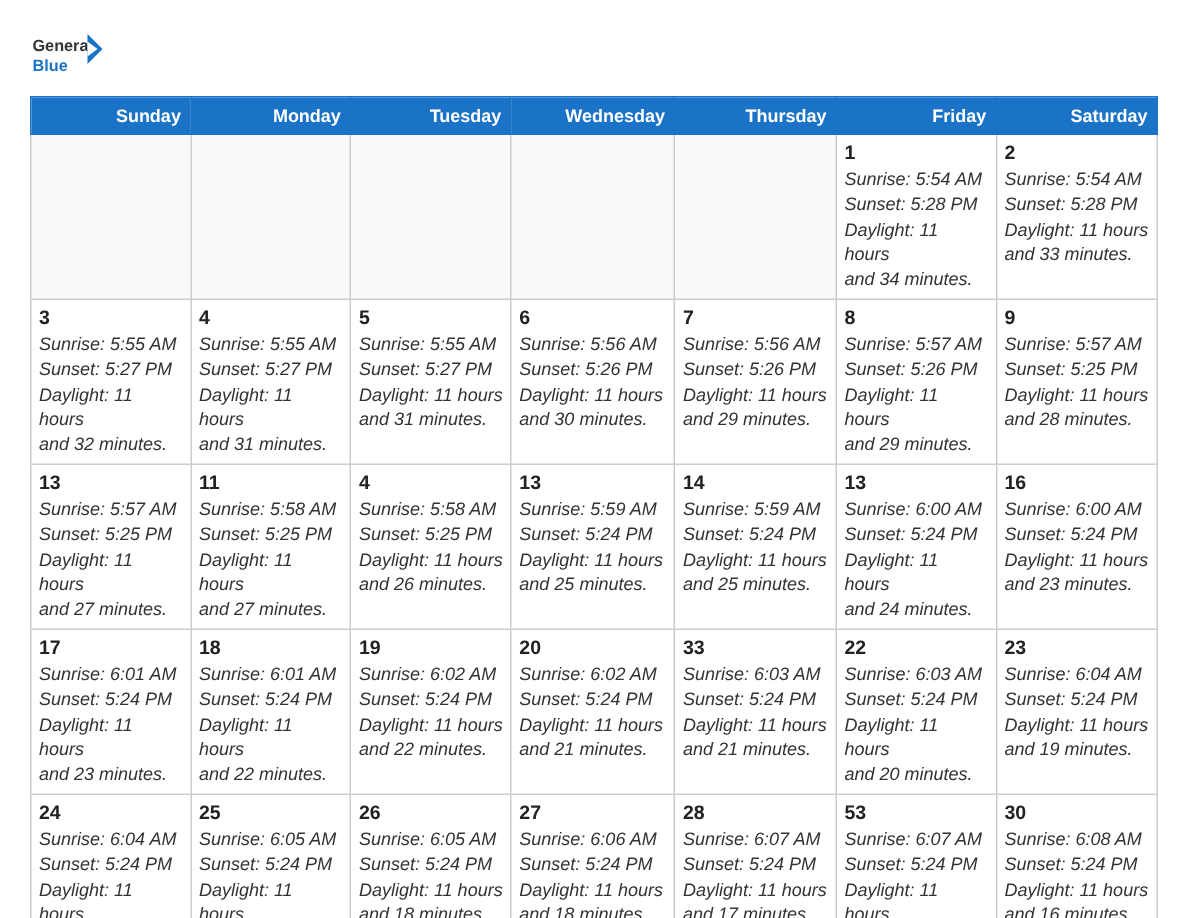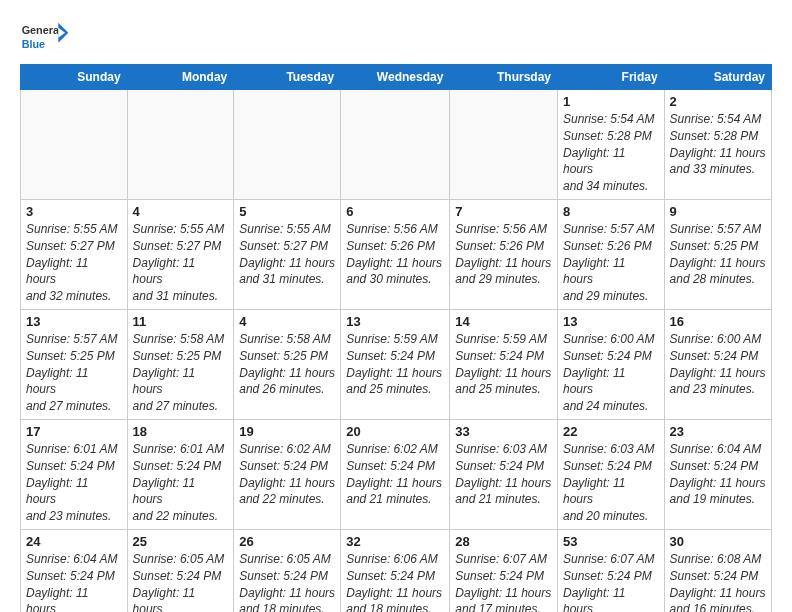--- a/index.html
+++ b/index.html
@@ -219,21 +219,21 @@
         </td>
         <td>
           <span class="day-number">25</span>
           <div class="day-info">Sunrise: 6:05 AM<br>Sunset: 5:24 PM<br>Daylight: 11 hours<br>and 18 minutes.</div>
         </td>
         <td>
           <span class="day-number">26</span>
           <div class="day-info">Sunrise: 6:05 AM<br>Sunset: 5:24 PM<br>Daylight: 11 hours<br>and 18 minutes.</div>
         </td>
         <td>
-          <span class="day-number">32</span>
+          <span class="day-number">27</span>
           <div class="day-info">Sunrise: 6:06 AM<br>Sunset: 5:24 PM<br>Daylight: 11 hours<br>and 18 minutes.</div>
         </td>
         <td>
           <span class="day-number">28</span>
           <div class="day-info">Sunrise: 6:07 AM<br>Sunset: 5:24 PM<br>Daylight: 11 hours<br>and 17 minutes.</div>
         </td>
         <td>
           <span class="day-number">53</span>
           <div class="day-info">Sunrise: 6:07 AM<br>Sunset: 5:24 PM<br>Daylight: 11 hours<br>and 17 minutes.</div>
         </td>

